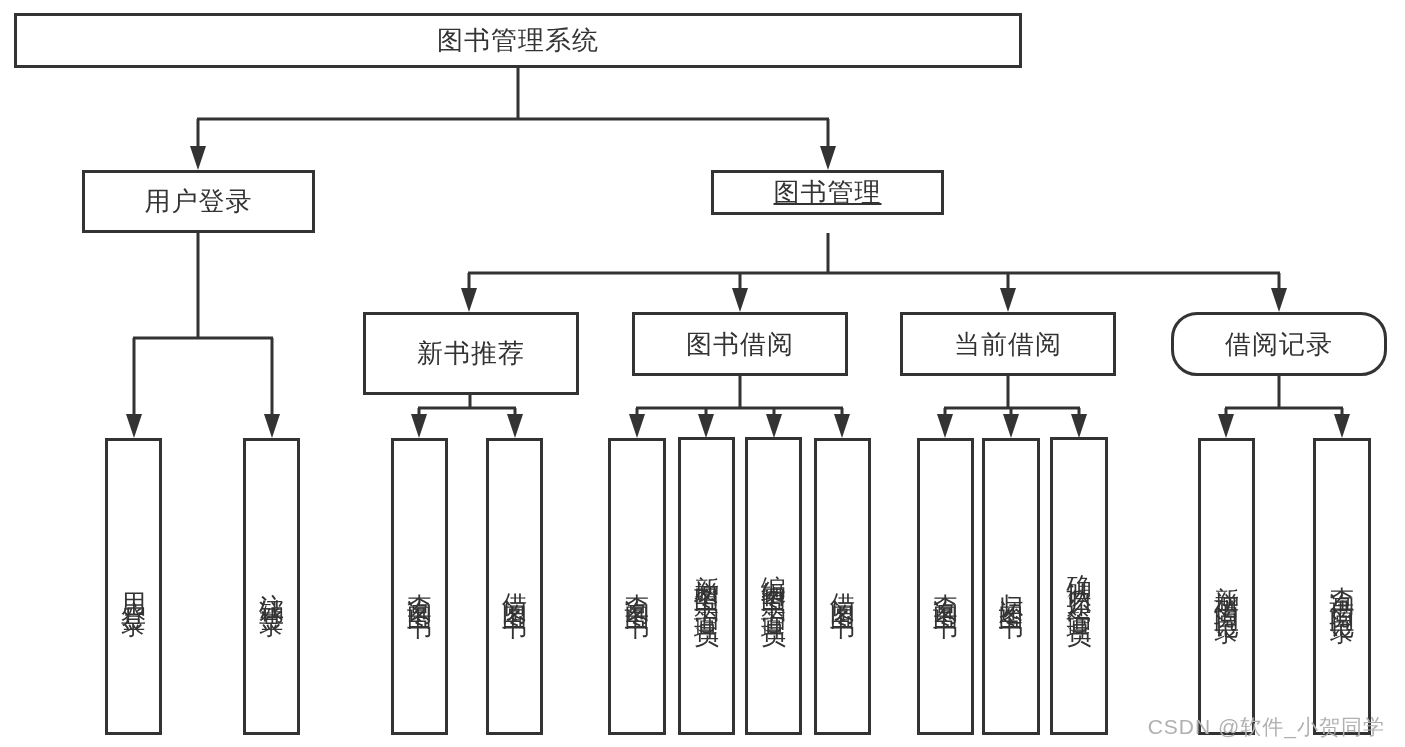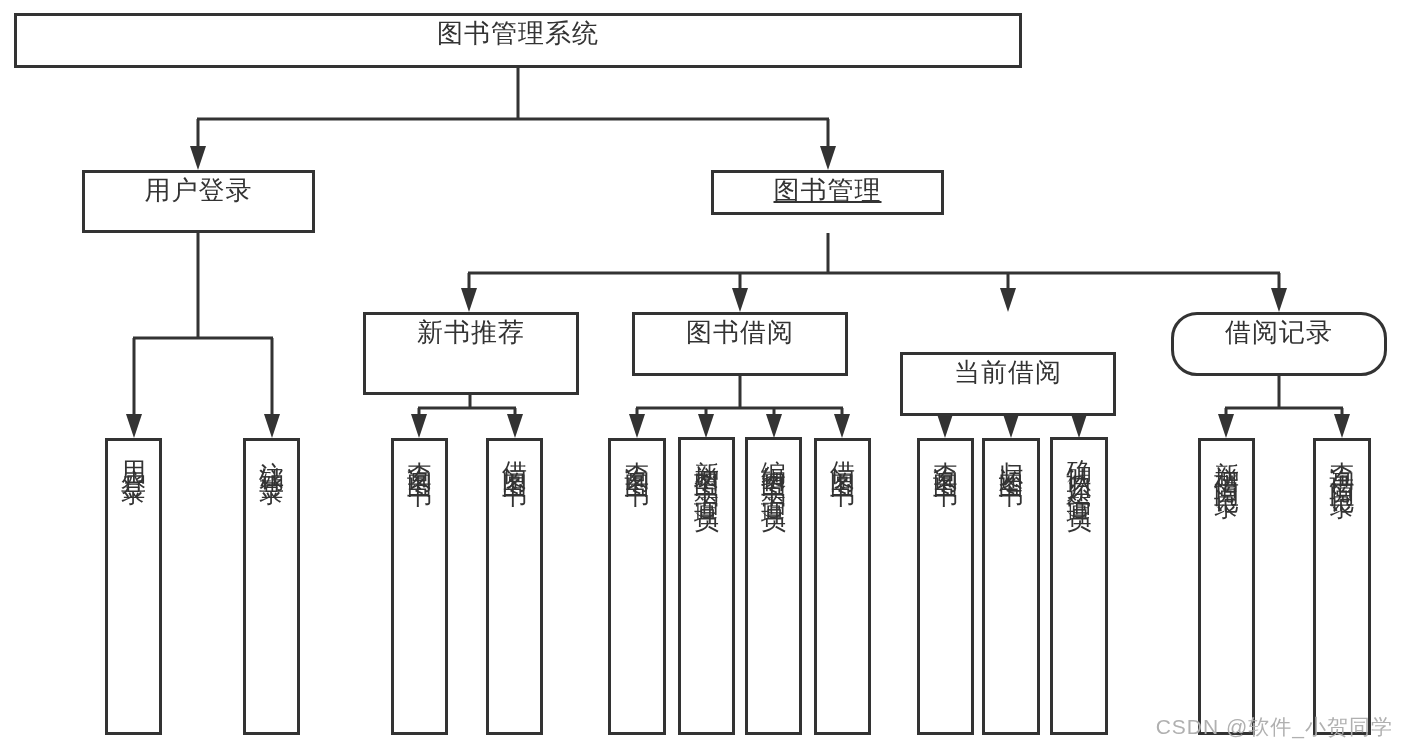--- a/index.html
+++ b/index.html
@@ -21,40 +21,40 @@
     top: 0;
     width: 1405px;
     height: 747px;
   }
   .node {
     position: absolute;
     box-sizing: border-box;
     background: #ffffff;
     border: 3px solid #333333;
     display: flex;
-    align-items: flex-start;
+    align-items: center;
     justify-content: center;
     color: #333333;
   }
   .node-h {
     font-size: 26px;
     letter-spacing: 1px;
     white-space: nowrap;
   }
   .node-v span {
     writing-mode: vertical-rl;
     text-orientation: mixed;
     font-size: 25px;
     letter-spacing: 7px;
     line-height: 1;
     white-space: nowrap;
   }
   .watermark {
     position: absolute;
-    right: 12px;
+    right: 20px;
     bottom: 6px;
     font-size: 21px;
     color: #b0b0b0;
     letter-spacing: 1px;
     white-space: nowrap;
     z-index: 5;
   }
 </style>
 </head>
 <body>
@@ -111,21 +111,21 @@
   <div class="node node-h" style="left:711px; top:170px; width:233px; height:45px;text-decoration:underline;">
     <span>图书管理</span>
   </div>
 
   <div class="node node-h" style="left:363px; top:312px; width:216px; height:83px;">
     <span>新书推荐</span>
   </div>
   <div class="node node-h" style="left:632px; top:312px; width:216px; height:64px;">
     <span>图书借阅</span>
   </div>
-  <div class="node node-h" style="left:900px; top:312px; width:216px; height:64px;margin-top:40px;">
+  <div class="node node-h" style="left:900px; top:312px; width:216px; height:64px;">
     <span>当前借阅</span>
   </div>
   <div class="node node-h" style="left:1171px; top:312px; width:216px; height:64px;border-radius:26px;">
     <span>借阅记录</span>
   </div>
 
   <div class="node node-v" style="left:105px; top:438px; width:57px; height:297px;">
     <span>用户登录</span>
   </div>
   <div class="node node-v" style="left:243px; top:438px; width:57px; height:297px;">

